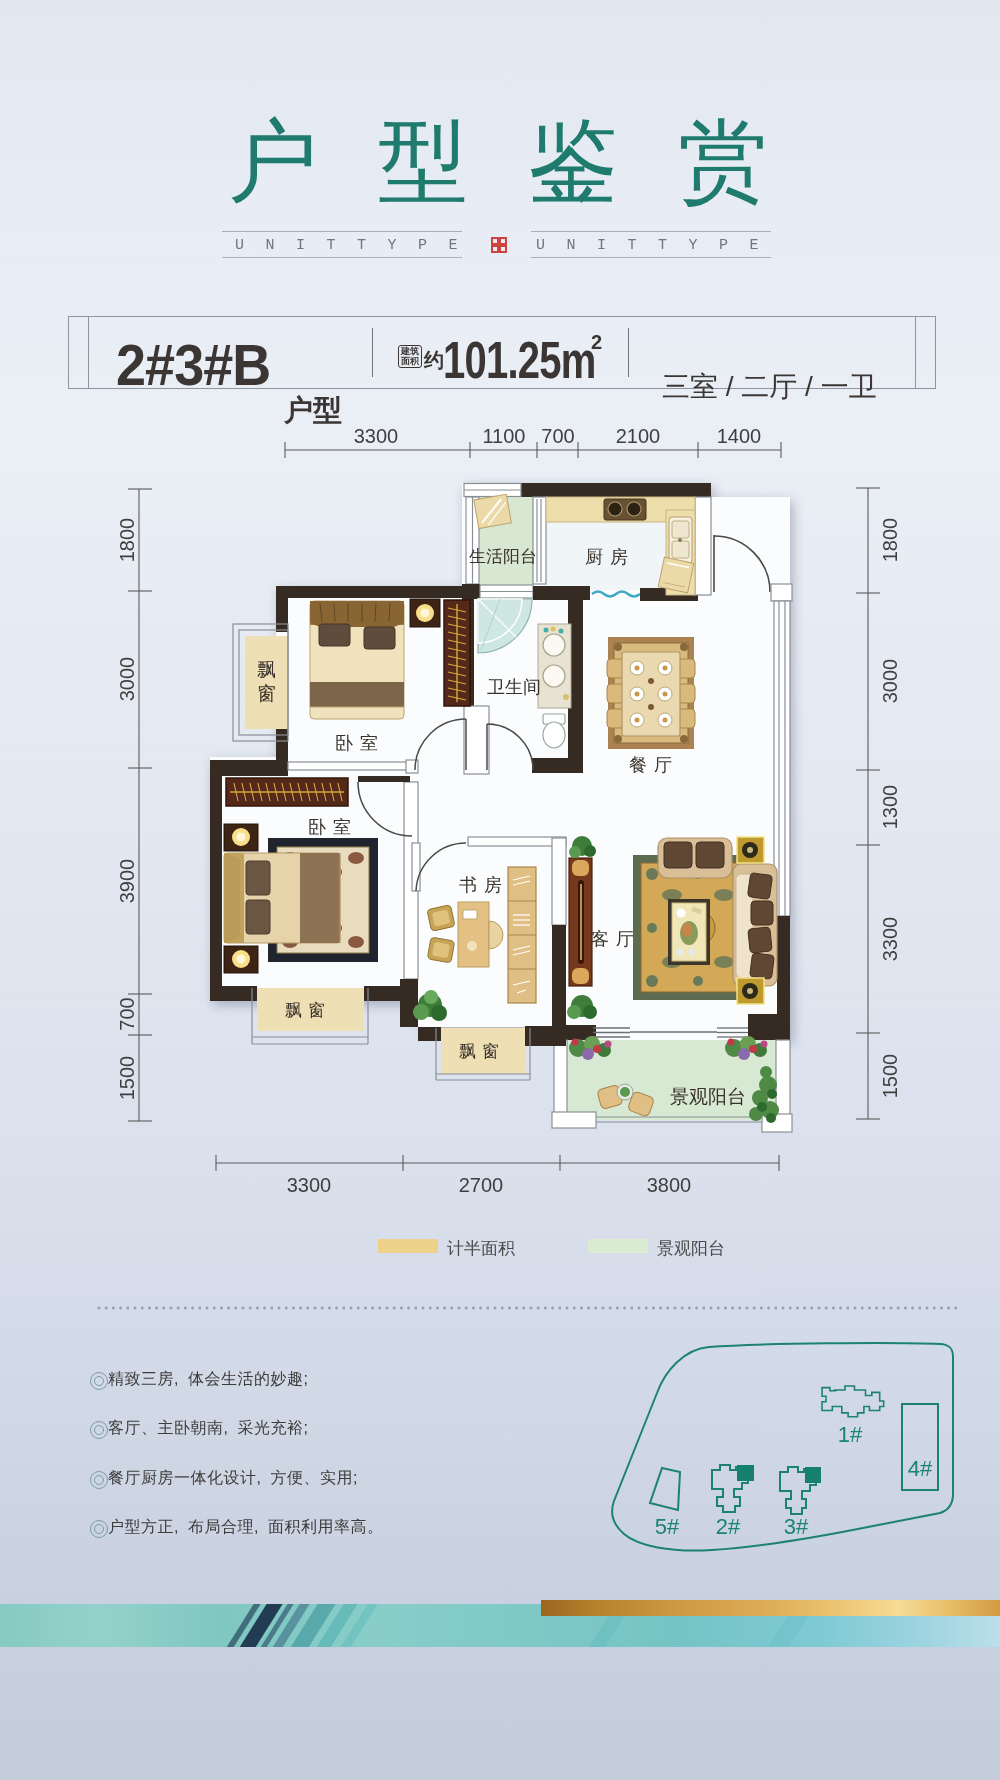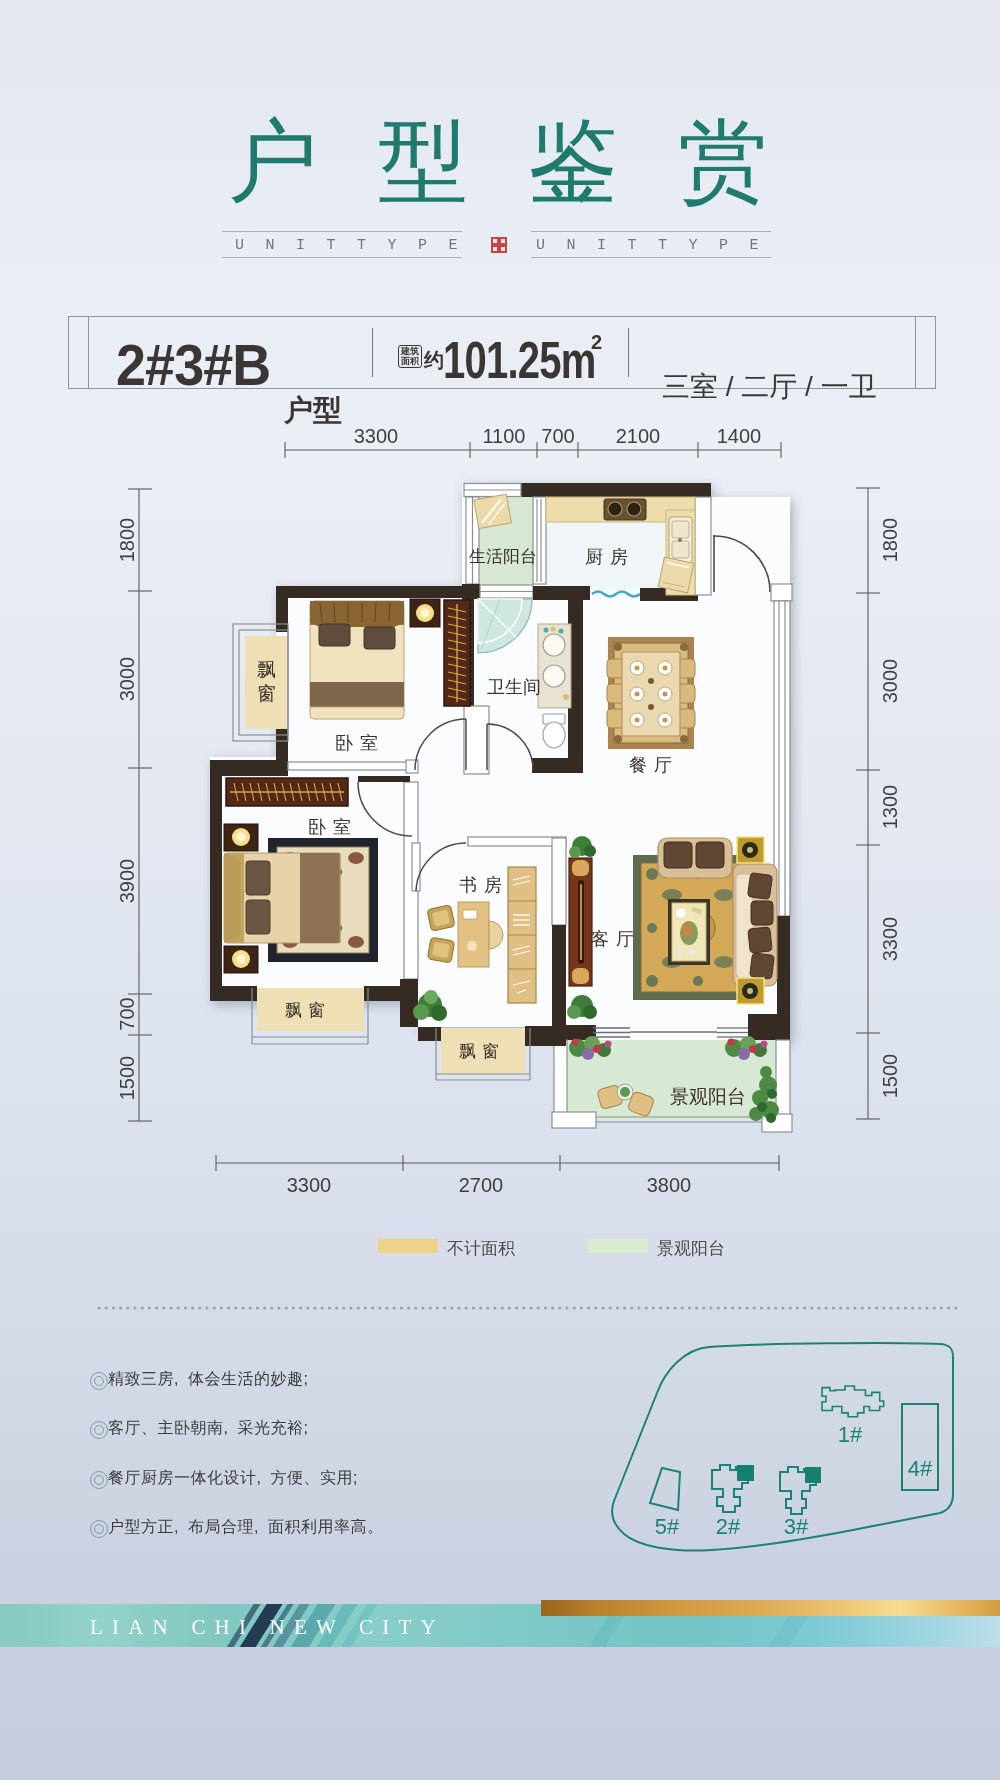--- a/index.html
+++ b/index.html
@@ -743,21 +743,21 @@
   <g font-family="Liberation Sans, sans-serif" fill="#1b8274" font-size="22" text-anchor="middle">
     <text x="850" y="1442">1#</text>
     <text x="920" y="1476">4#</text>
     <text x="667" y="1534">5#</text>
     <text x="728" y="1534">2#</text>
     <text x="796" y="1534">3#</text>
   </g>
   </svg>
 
   <div class="abs" style="left:378px;top:1239px;width:60px;height:14px;background:#eed289;"></div>
-  <div class="abs" style="left:447px;top:1237px;font-size:17px;color:#4a4a4a;">不计面积</div>
+  <div class="abs" style="left:447px;top:1237px;font-size:17px;color:#4a4a4a;">计半面积</div>
 
   <div class="abs" style="left:588px;top:1239px;width:60px;height:14px;background:#d9ecd1;"></div>
   <div class="abs" style="left:657px;top:1237px;font-size:17px;color:#4a4a4a;">景观阳台</div>
 
   <svg class="abs" style="left:97px;top:1305px" width="864" height="6">
       <line x1="2" y1="3" x2="862" y2="3" stroke="#96a0b2" stroke-width="3" stroke-linecap="round" stroke-dasharray="0 7.2"></line>
     </svg>
 
   <div class="blt" style="left:90px;top:1372px;"></div>
   <div class="btxt" style="top:1369px;">精致三房<span class="cm">,</span>体会生活的妙趣;</div>
@@ -778,14 +778,13 @@
     <div class="streak" style="left:284px;width:10px;background:rgba(35,80,115,0.45);"></div>
     <div class="streak" style="left:302px;width:18px;background:rgba(25,120,135,0.4);"></div>
     <div class="streak" style="left:328px;width:14px;background:rgba(45,155,160,0.35);"></div>
     <div class="streak" style="left:352px;width:10px;background:rgba(70,175,180,0.3);"></div>
     <div class="streak" style="left:600px;width:16px;background:rgba(40,150,160,0.12);"></div>
     <div class="streak" style="left:780px;width:20px;background:rgba(60,160,180,0.13);"></div>
   </div>
 
   <div class="abs gold"></div>
 
-  <div class="abs bantxt">LIAN CHI NEW CITY</div>
 </div>
 
 </body></html>

